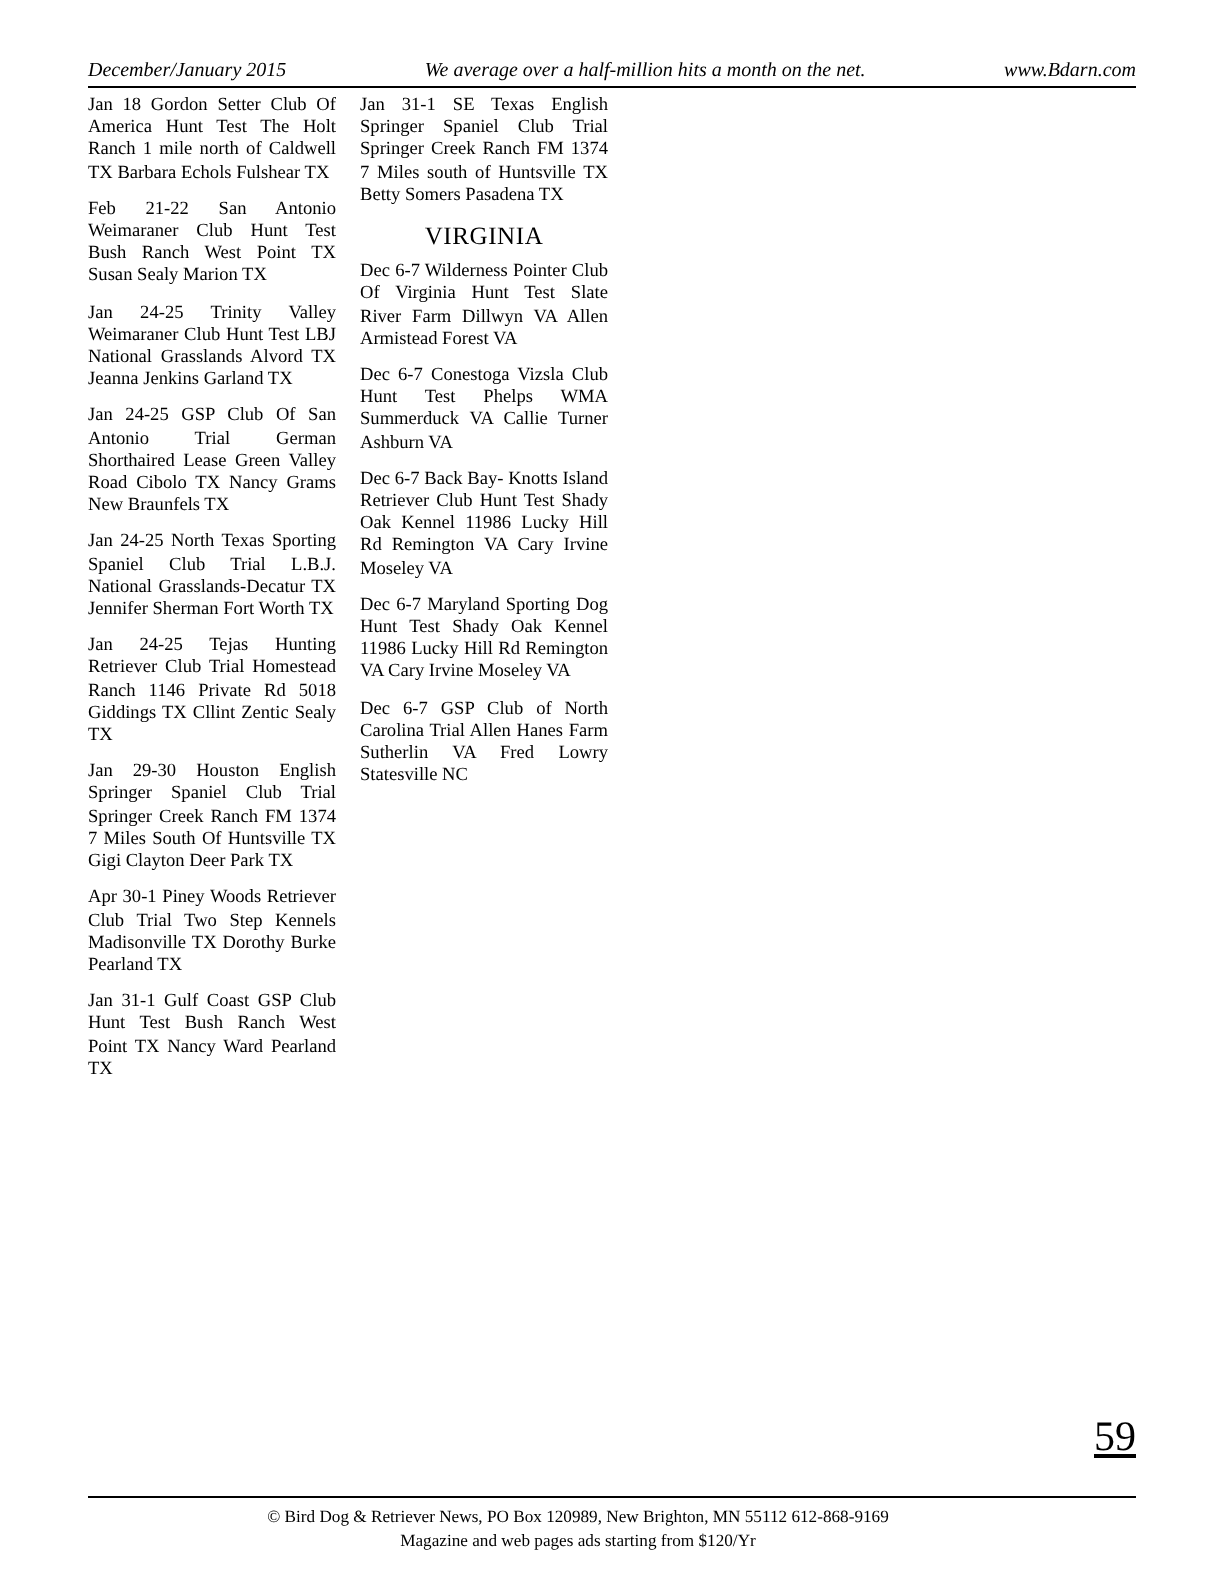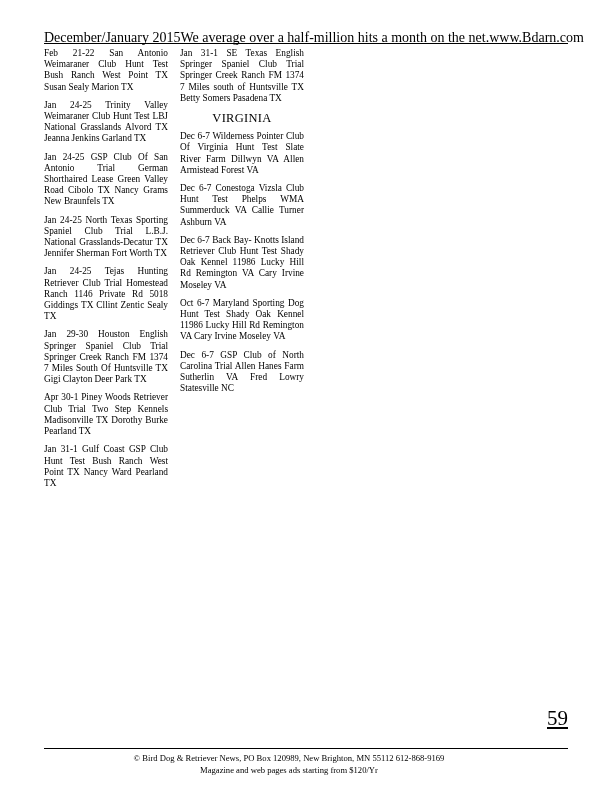--- a/index.html
+++ b/index.html
@@ -22,25 +22,26 @@
     height: 792px;
     box-sizing: border-box;
   }
 
   
   .header {
     position: absolute;
     left: 44px;
     top: 30px;
     width: 524px;
-    font-size: 14px;
+    font-size: 10px;
     display: flex;
     justify-content: space-between;
     align-items: baseline;
     font-family: "Liberation Serif", serif;
+    font-style: italic;
   }
   .header .h-left { white-space: nowrap; }
   .header .h-center { white-space: nowrap; }
   .header .h-right { white-space: nowrap; }
 
   .rule-top {
     position: absolute;
     left: 44px;
     top: 43px;
     width: 524px;
@@ -119,37 +120,38 @@
     <span class="h-left">December/January  2015</span>
     <span class="h-center">We average over a half-million hits a month on the net.</span>
     <span class="h-right">www.Bdarn.com</span>
   </div>
 
   <div class="rule-top"></div>
 
   <div class="columns">
 
     <div class="col col-1">
+      <p class="entry">Jan 18 Gordon Setter Club Of America Hunt Test The Holt Ranch 1 mile north of Caldwell TX Barbara Echols Fulshear TX</p>
       <p class="entry">Feb 21-22 San Antonio Weimaraner Club Hunt Test Bush Ranch West Point TX Susan Sealy Marion TX</p>
       <p class="entry">Jan 24-25 Trinity Valley Weimaraner Club Hunt Test LBJ National Grasslands Alvord TX Jeanna Jenkins Garland TX</p>
       <p class="entry">Jan 24-25 GSP Club Of San Antonio Trial German Shorthaired Lease Green Valley Road Cibolo TX Nancy Grams New Braunfels TX</p>
       <p class="entry">Jan 24-25 North Texas Sporting Spaniel Club Trial L.B.J. National Grasslands-Decatur TX Jennifer Sherman Fort Worth TX</p>
       <p class="entry">Jan 24-25 Tejas Hunting Retriever Club Trial Homestead Ranch 1146 Private Rd 5018 Giddings TX Cllint Zentic Sealy TX</p>
       <p class="entry">Jan 29-30 Houston English Springer Spaniel Club Trial Springer Creek Ranch FM 1374 7 Miles South Of Huntsville TX Gigi Clayton Deer Park TX</p>
       <p class="entry">Apr 30-1 Piney Woods Retriever Club Trial Two Step Kennels Madisonville TX Dorothy Burke Pearland TX</p>
       <p class="entry">Jan 31-1 Gulf Coast GSP Club Hunt Test Bush Ranch West Point TX Nancy Ward Pearland TX</p>
     </div>
 
     <div class="col col-2">
       <p class="entry">Jan 31-1 SE Texas English Springer Spaniel Club Trial Springer Creek Ranch FM 1374 7 Miles south of Huntsville TX Betty Somers Pasadena TX</p>
       <div class="state-head">VIRGINIA</div>
       <p class="entry">Dec 6-7 Wilderness Pointer Club Of Virginia Hunt Test Slate River Farm Dillwyn VA Allen Armistead Forest VA</p>
       <p class="entry">Dec 6-7 Conestoga Vizsla Club Hunt Test Phelps WMA Summerduck VA Callie Turner Ashburn VA</p>
       <p class="entry">Dec 6-7 Back Bay- Knotts Island Retriever Club Hunt Test Shady Oak Kennel 11986 Lucky Hill Rd Remington VA Cary Irvine Moseley VA</p>
-      <p class="entry">Oct 6-7 Maryland Sporting Dog Hunt Test Shady Oak Kennel 11986 Lucky Hill Rd Remington VA Cary Irvine Moseley VA</p>
+      <p class="entry">Dec 6-7 Maryland Sporting Dog Hunt Test Shady Oak Kennel 11986 Lucky Hill Rd Remington VA Cary Irvine Moseley VA</p>
       <p class="entry">Dec 6-7 GSP Club of North Carolina Trial Allen Hanes Farm Sutherlin VA Fred Lowry Statesville NC</p>
     </div>
 
   </div>
 
   <div class="rule-bottom"></div>
 
   <div class="footer">
     <div>© Bird Dog &amp; Retriever News, PO Box 120989, New Brighton, MN 55112  612-868-9169</div>
     <div>Magazine and web pages ads starting from $120/Yr</div>

